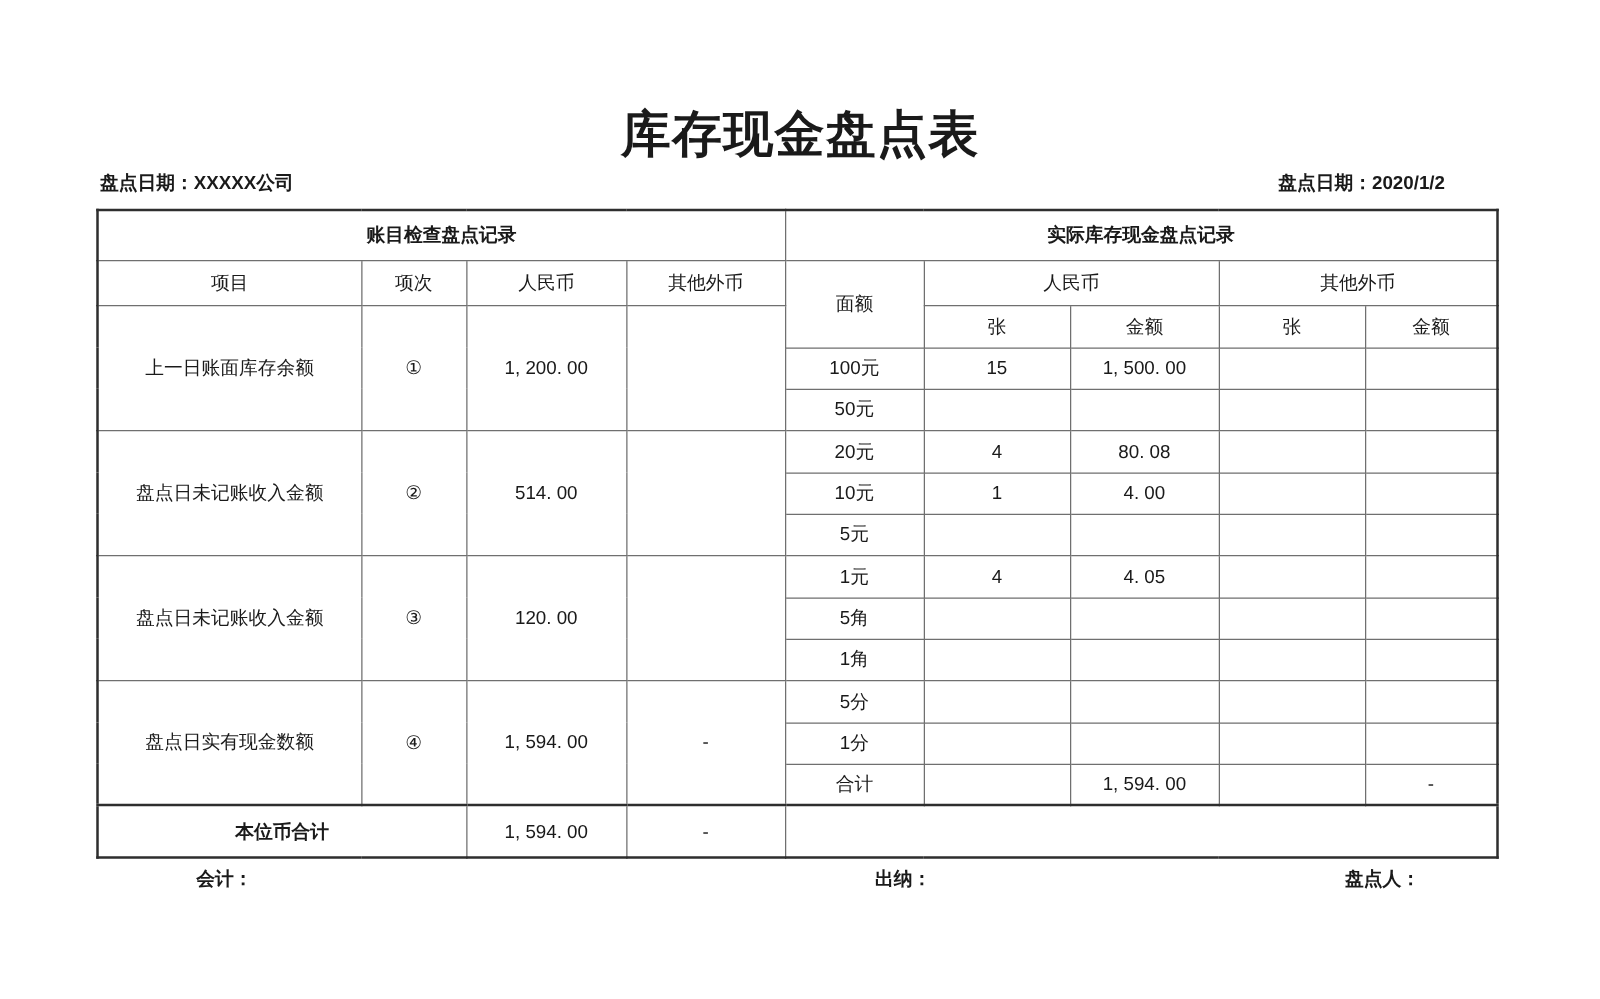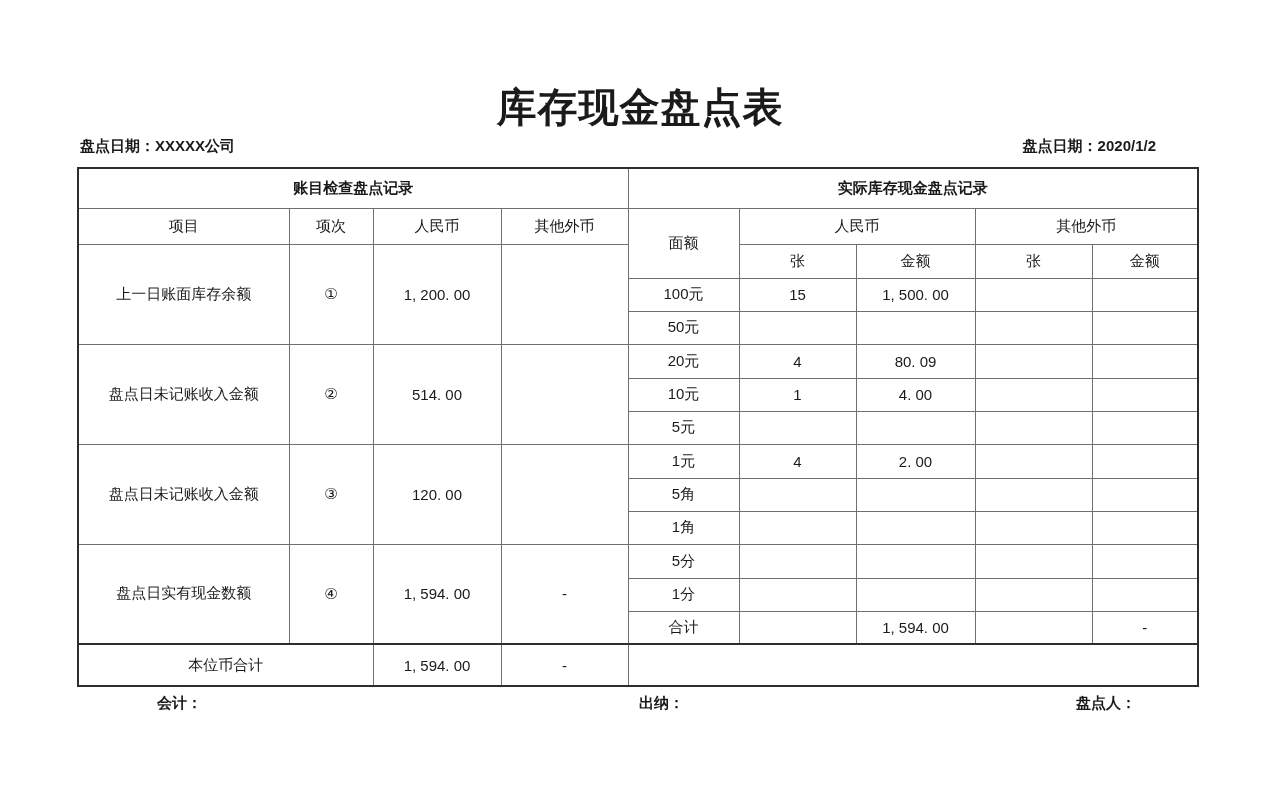--- a/index.html
+++ b/index.html
@@ -55,34 +55,34 @@
   table.sheet td {
     border: 1px solid #6f6f6f;
     font-size: 15px;
     text-align: center;
     vertical-align: middle;
     padding: 0;
     overflow: hidden;
     white-space: nowrap;
   }
   td.sec { font-weight: bold; }
-  td.bold { font-weight: normal; }
+  td.bold { font-weight: bold; }
   td.num { text-align: right; padding-right: 9px; }
   td.dash { text-align: right; padding-right: 20px; }
   tr.thick-top td { border-top: 2px solid #2e2e2e; }
   .sign {
     position: absolute;
     top: 694px;
     font-size: 15px;
     font-weight: bold;
     white-space: nowrap;
     text-align: right;
   }
   .sign.acc   { left: 157px; }
-  .sign.cash  { left: 639px; }
+  .sign.cash  { left: 700px; }
   .sign.count { left: 1076px; }
 </style>
 </head>
 <body>
 
 <div class="page">
 
   <div class="title">库存现金盘点表</div>
   <div class="meta-left">盘点日期：XXXXX公司</div>
   <div class="meta-right">盘点日期：2020/1/2</div>
@@ -143,21 +143,21 @@
       <td class="dash"></td>
     </tr>
 
     <tr style="height:34px">
       <td rowspan="3">盘点日未记账收入金额</td>
       <td rowspan="3">②</td>
       <td rowspan="3" class="num">514. 00</td>
       <td rowspan="3" class="dash"></td>
       <td>20元</td>
       <td>4</td>
-      <td class="num">80. 09</td>
+      <td class="num">80. 08</td>
       <td></td>
       <td class="dash"></td>
     </tr>
 
     <tr style="height:33px">
       <td>10元</td>
       <td>1</td>
       <td class="num">4. 00</td>
       <td></td>
       <td class="dash"></td>
@@ -171,21 +171,21 @@
       <td class="dash"></td>
     </tr>
 
     <tr style="height:34px">
       <td rowspan="3">盘点日未记账收入金额</td>
       <td rowspan="3">③</td>
       <td rowspan="3" class="num">120. 00</td>
       <td rowspan="3" class="dash"></td>
       <td>1元</td>
       <td>4</td>
-      <td class="num">2. 00</td>
+      <td class="num">4. 05</td>
       <td></td>
       <td class="dash"></td>
     </tr>
 
     <tr style="height:33px">
       <td>5角</td>
       <td></td>
       <td class="num"></td>
       <td></td>
       <td class="dash"></td>

